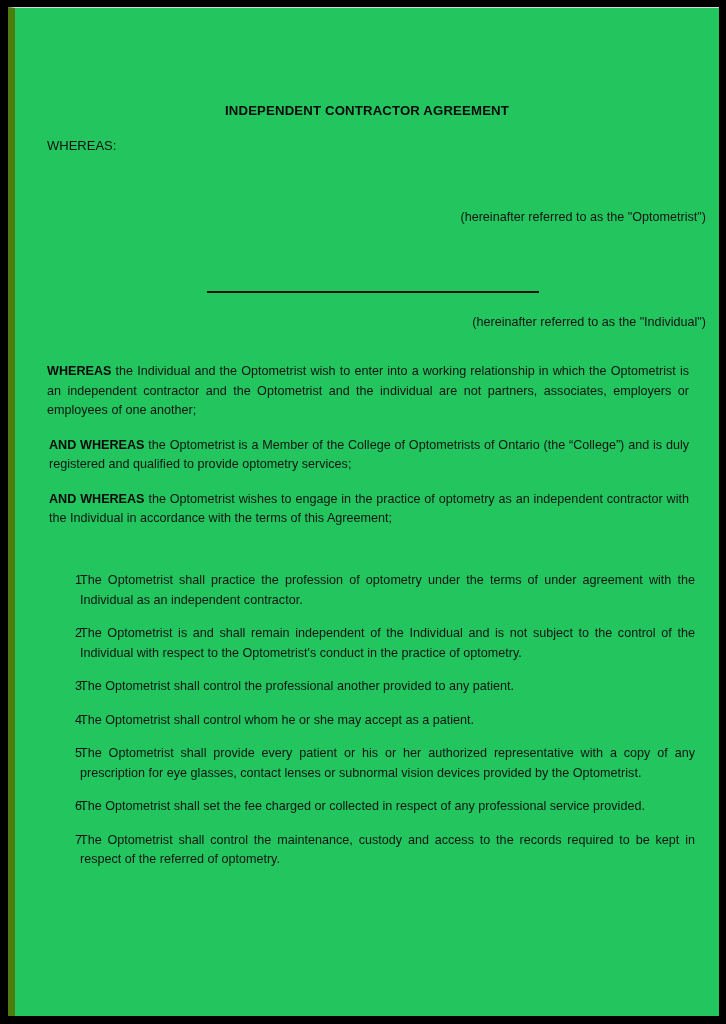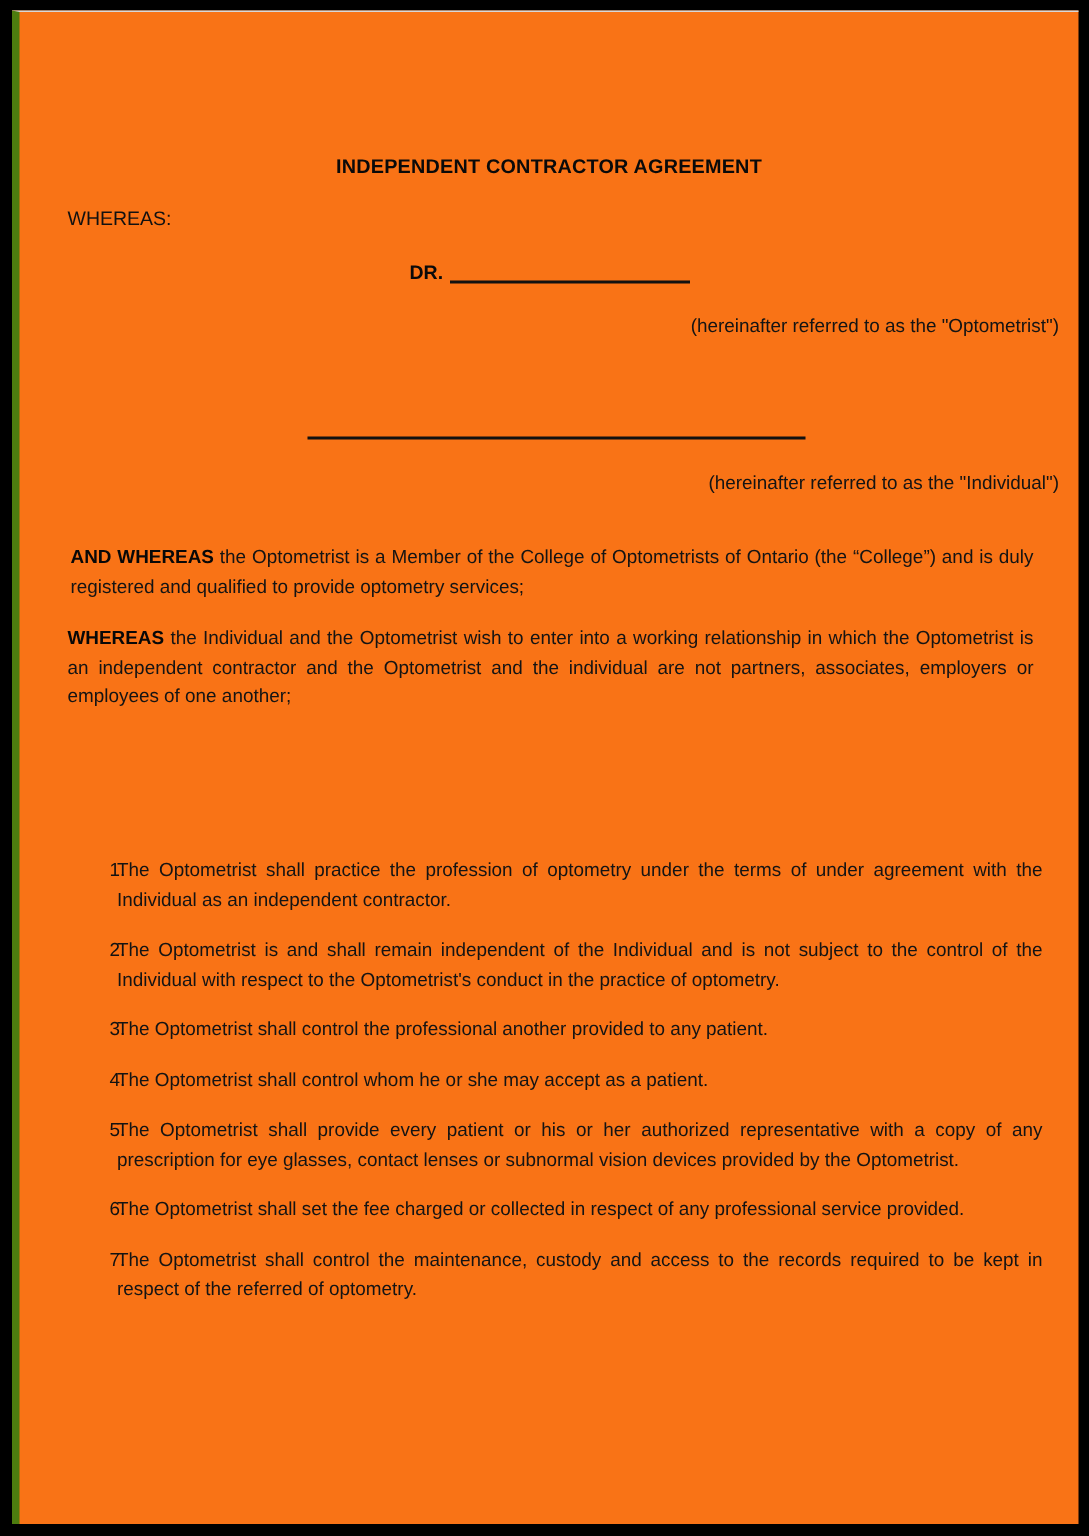--- a/index.html
+++ b/index.html
@@ -23,23 +23,23 @@
     height: 1024px;
     background: #000000;
     box-sizing: border-box;
     padding: 7px 7px 8px 8px;
   }
 
   .page-sheet {
     position: relative;
     width: 100%;
     height: 100%;
-    background: #f97316;
+    background: #22c55e;
     box-sizing: border-box;
-    border-left: 5px solid #4d7c0f;
+    border-left: 7px solid #4d7c0f;
     border-top: 1px solid #d8d8d8;
     overflow: hidden;
   }
 
   .doc-body {
     position: absolute;
     left: 0;
     top: 0;
     right: 0;
     bottom: 0;
@@ -178,38 +178,37 @@
 <body>
 
 <div class="page-frame">
   <div class="page-sheet">
     <div class="doc-body">
 
       <div class="doc-title">INDEPENDENT CONTRACTOR AGREEMENT</div>
 
       <div class="between-label">WHEREAS:</div>
 
-      <div class="dr-row">
-        <span class="dr-label">DR.</span>
-        <span class="dr-rule"></span>
-      </div>
 
       <div class="hereinafter-optometrist">(hereinafter referred to as the "Optometrist")</div>
 
 
       <div class="individual-rule"></div>
 
       <div class="hereinafter-individual">(hereinafter referred to as the "Individual")</div>
 
       <div class="recitals">
+        <p class="para">
+          <b>WHEREAS</b><span> the Individual and the Optometrist wish to enter into a working relationship in which the Optometrist is an independent contractor and the Optometrist and the individual are not partners, associates, employers or employees of one another;</span>
+        </p>
         <p class="para para-indent">
           <b>AND WHEREAS</b><span> the Optometrist is a Member of the College of Optometrists of Ontario (the “College”) and is duly registered and qualified to provide optometry services;</span>
         </p>
-        <p class="para">
-          <b>WHEREAS</b><span> the Individual and the Optometrist wish to enter into a working relationship in which the Optometrist is an independent contractor and the Optometrist and the individual are not partners, associates, employers or employees of one another;</span>
+        <p class="para para-indent">
+          <b>AND WHEREAS</b><span> the Optometrist wishes to engage in the practice of optometry as an independent contractor with the Individual in accordance with the terms of this Agreement;</span>
         </p>
       </div>
 
       <ol class="clauses" style="list-style:none;margin:0;padding:0;">
         <li class="clause">
           <span class="clause-num">1.</span>
           <span class="clause-text">The Optometrist shall practice the profession of optometry under the terms of under agreement with the Individual as an independent contractor.</span>
         </li>
         <li class="clause">
           <span class="clause-num">2.</span>

